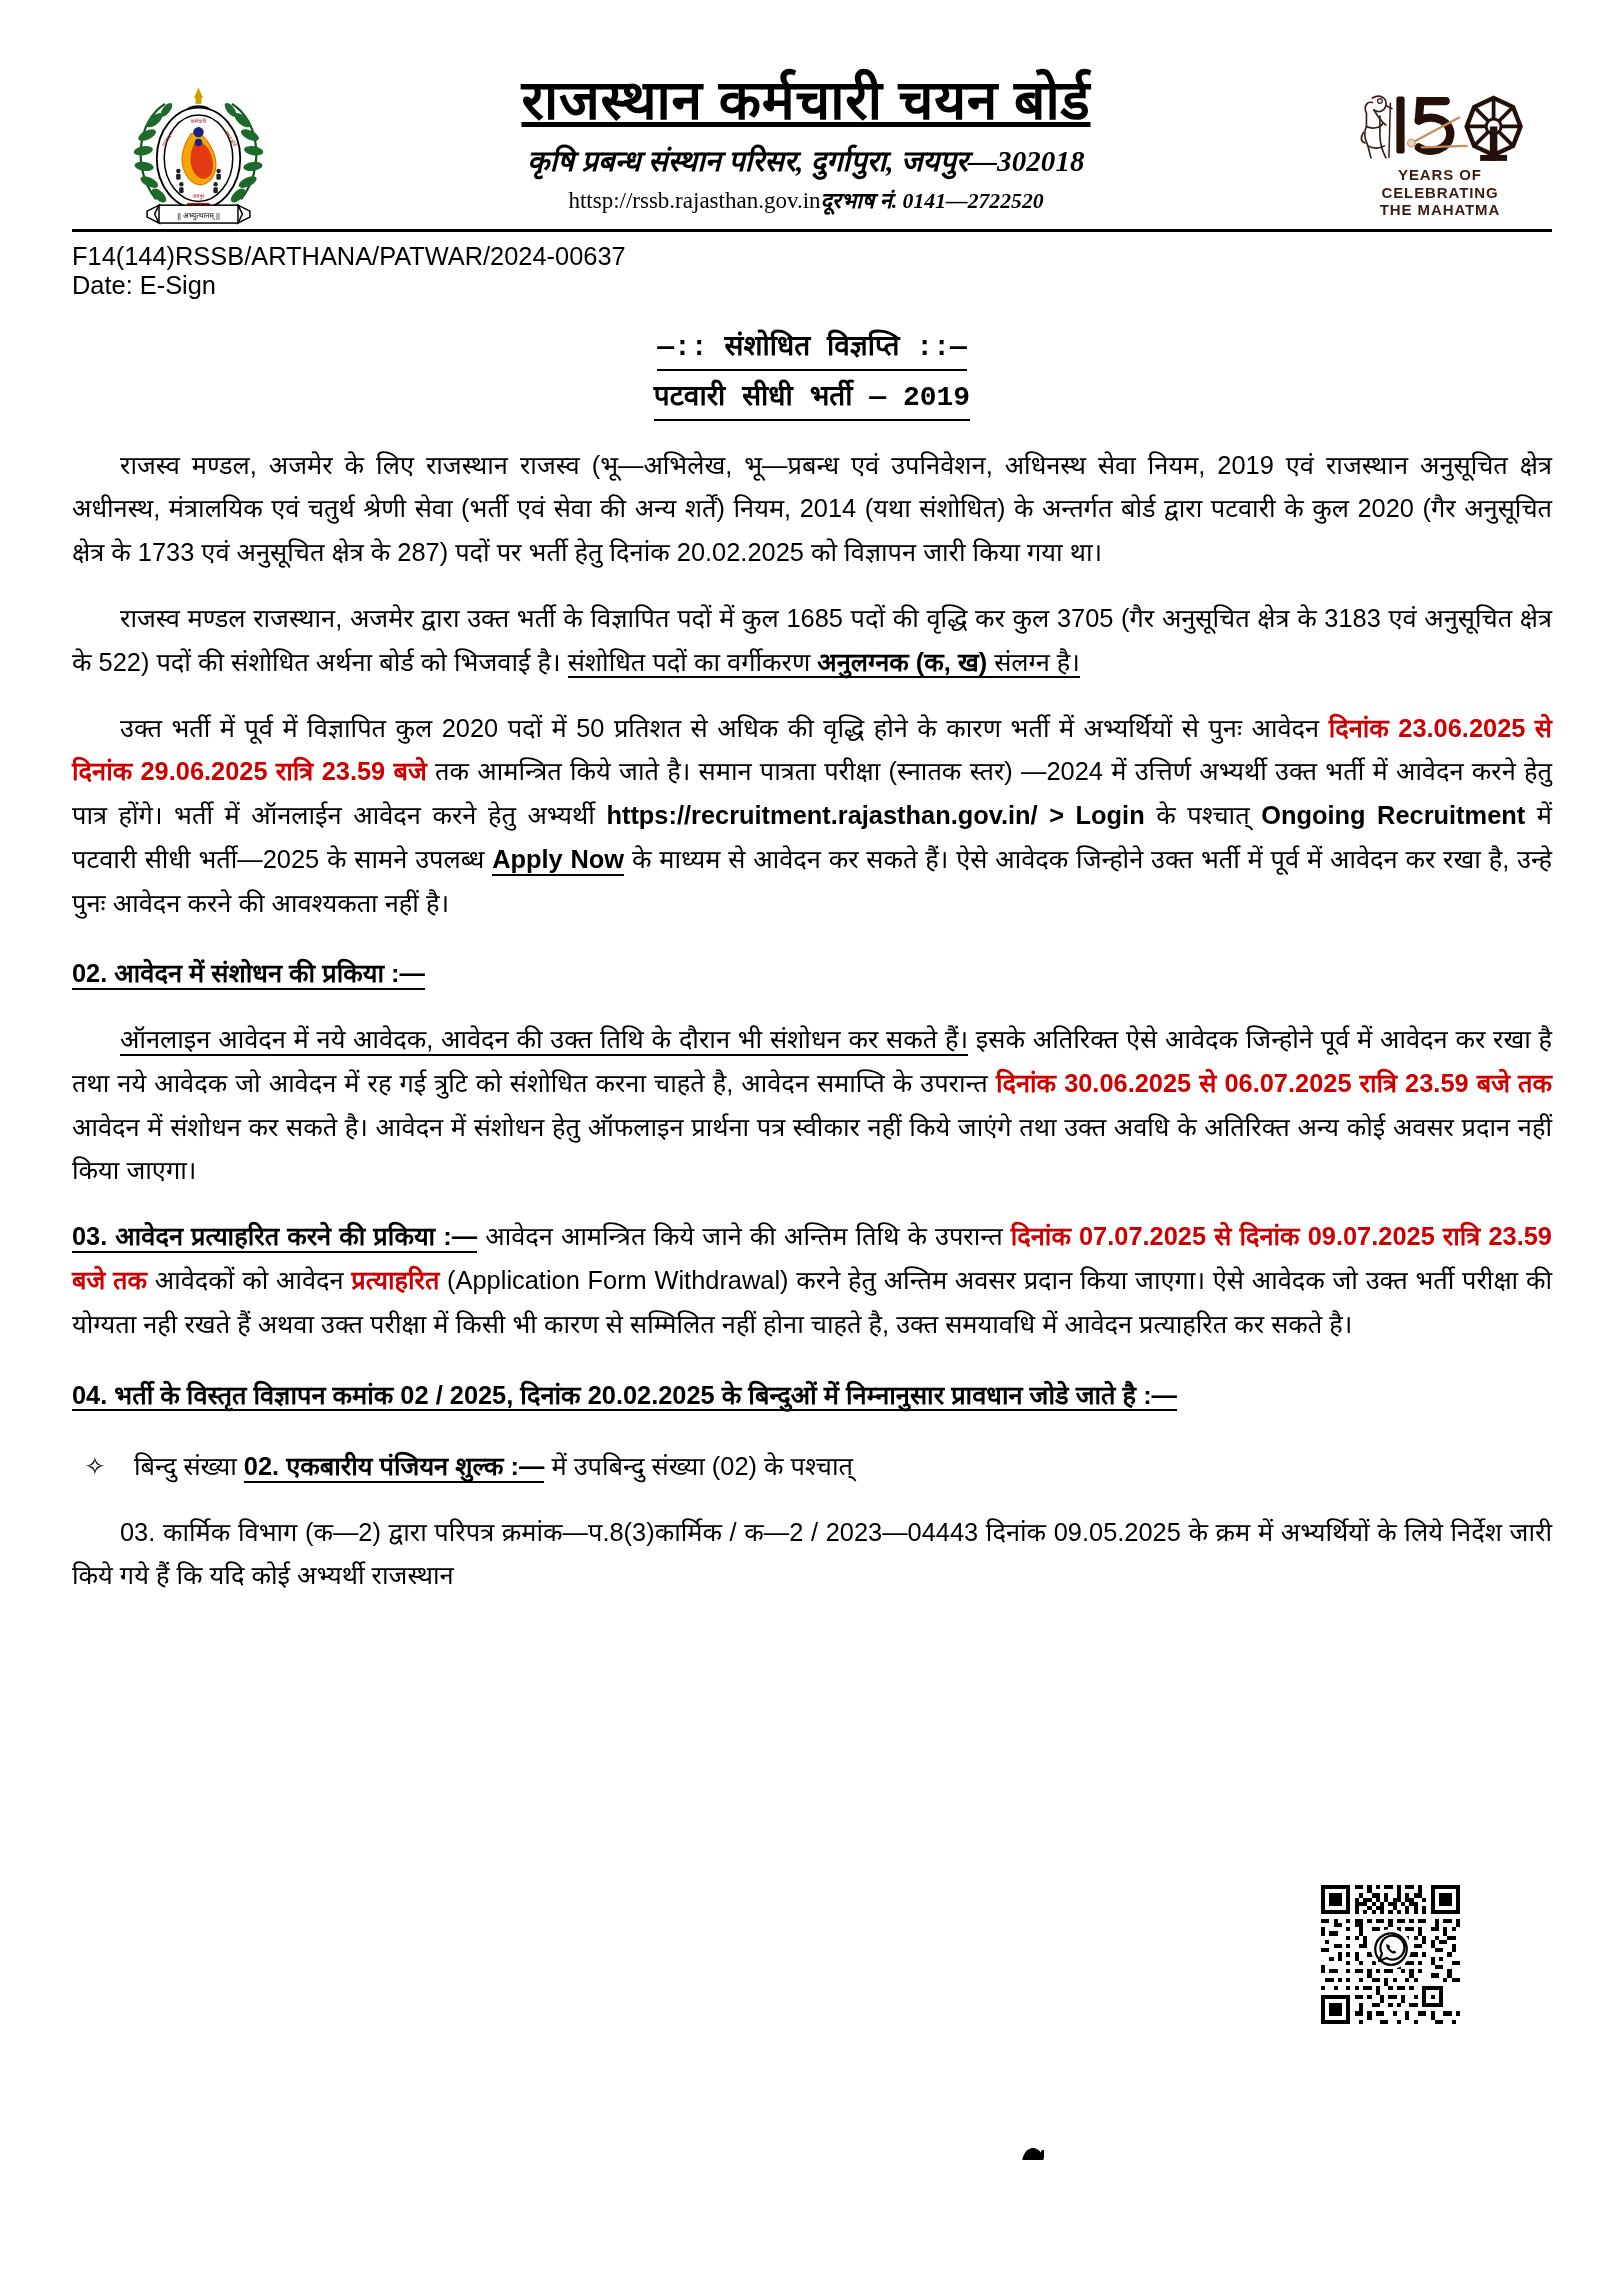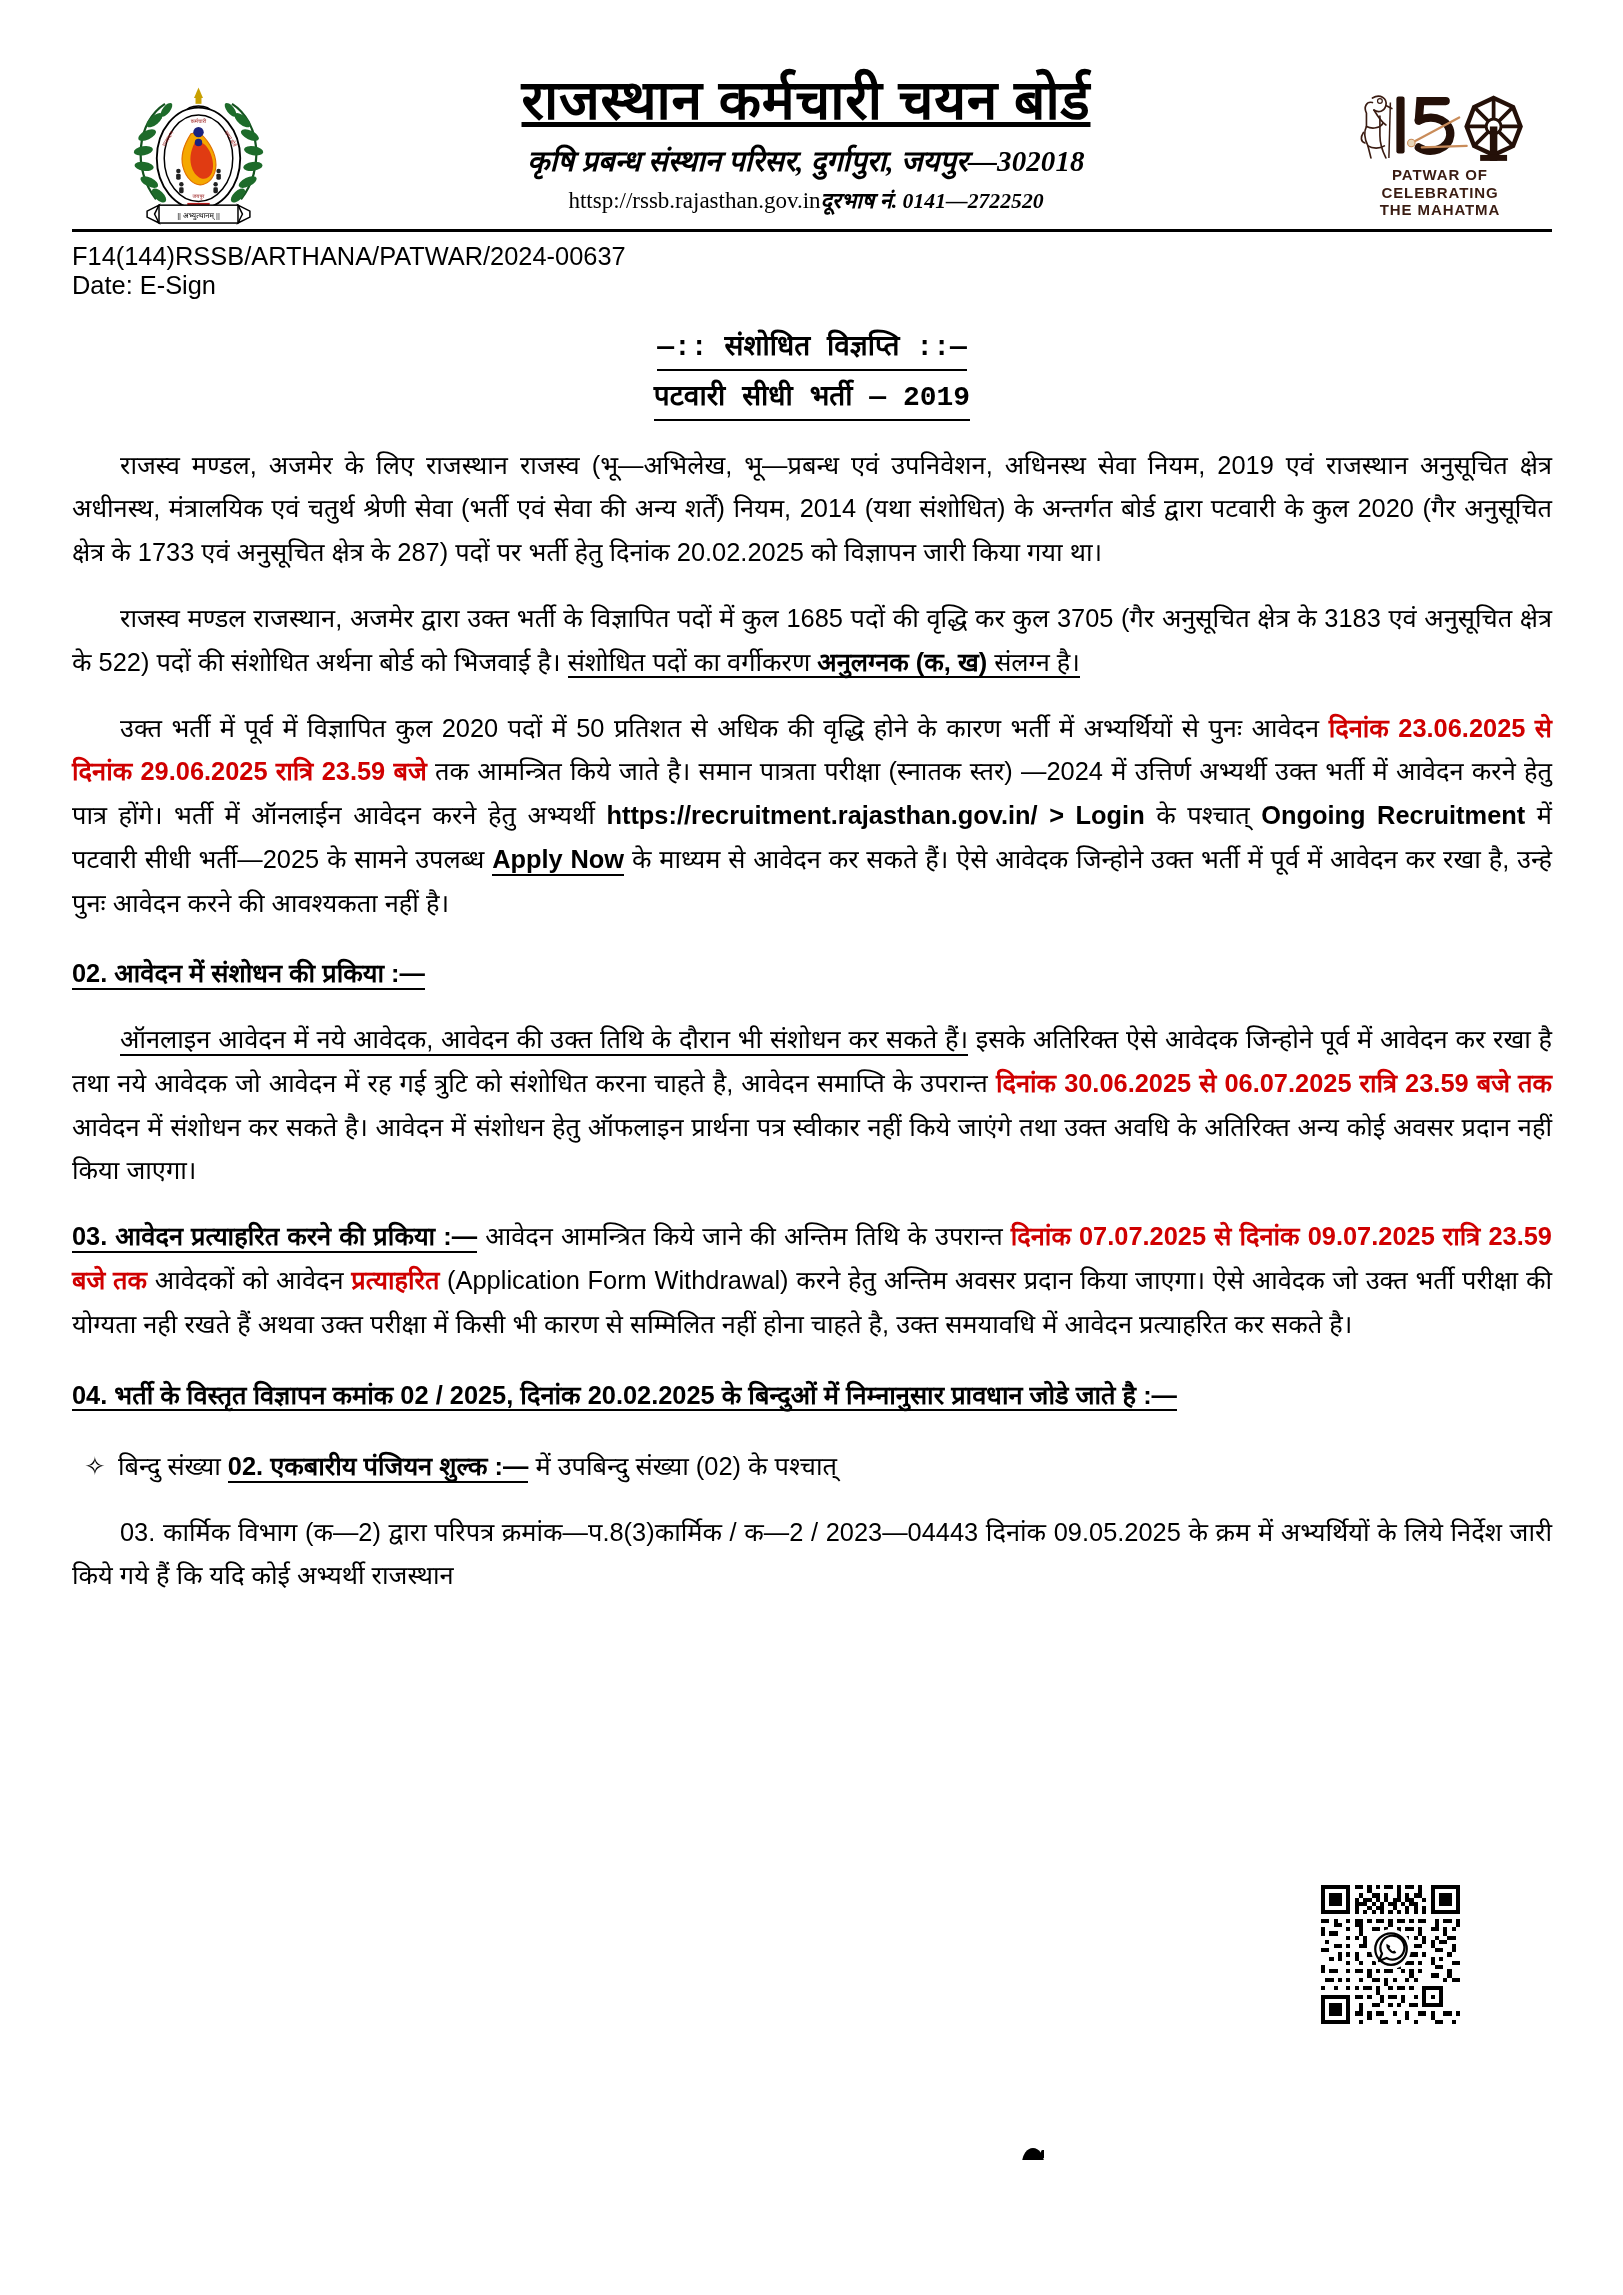--- a/index.html
+++ b/index.html
@@ -179,20 +179,21 @@
   .bullet-mark {
     flex: 0 0 46px;
     font-size: 25.4px;
     text-align: center;
     line-height: 1;
   }
   .bullet-text {
     flex: 1 1 auto;
     font-size: 25.4px;
     line-height: 1.7;
+    margin-left: 16px;
   }
 
   
   .qr-wrap {
     position: absolute;
     left: 1321px;
     top: 1885px;
     width: 139px;
     height: 139px;
   }
@@ -360,21 +361,21 @@
             <line x1="160" y1="58" x2="232" y2="58"></line>
             <line x1="170" y1="32" x2="222" y2="84"></line>
             <line x1="222" y1="32" x2="170" y2="84"></line>
           </g>
           <circle cx="196" cy="58" r="10" fill="#ffffff" stroke="#241008" stroke-width="4"></circle>
           <rect x="191" y="58" width="10" height="46" fill="#241008"></rect>
           <rect x="178" y="96" width="36" height="8" fill="#241008"></rect>
         </svg>
       </div>
       <div class="mahatma-caption">
-        <div>PATWAR OF</div>
+        <div>YEARS OF</div>
         <div>CELEBRATING</div>
         <div>THE MAHATMA</div>
       </div>
     </div>
   </div>
 
   <div class="rule"></div>
 
   <div class="fileline">
     <span>F14(144)RSSB/ARTHANA/PATWAR/2024-00637</span>

